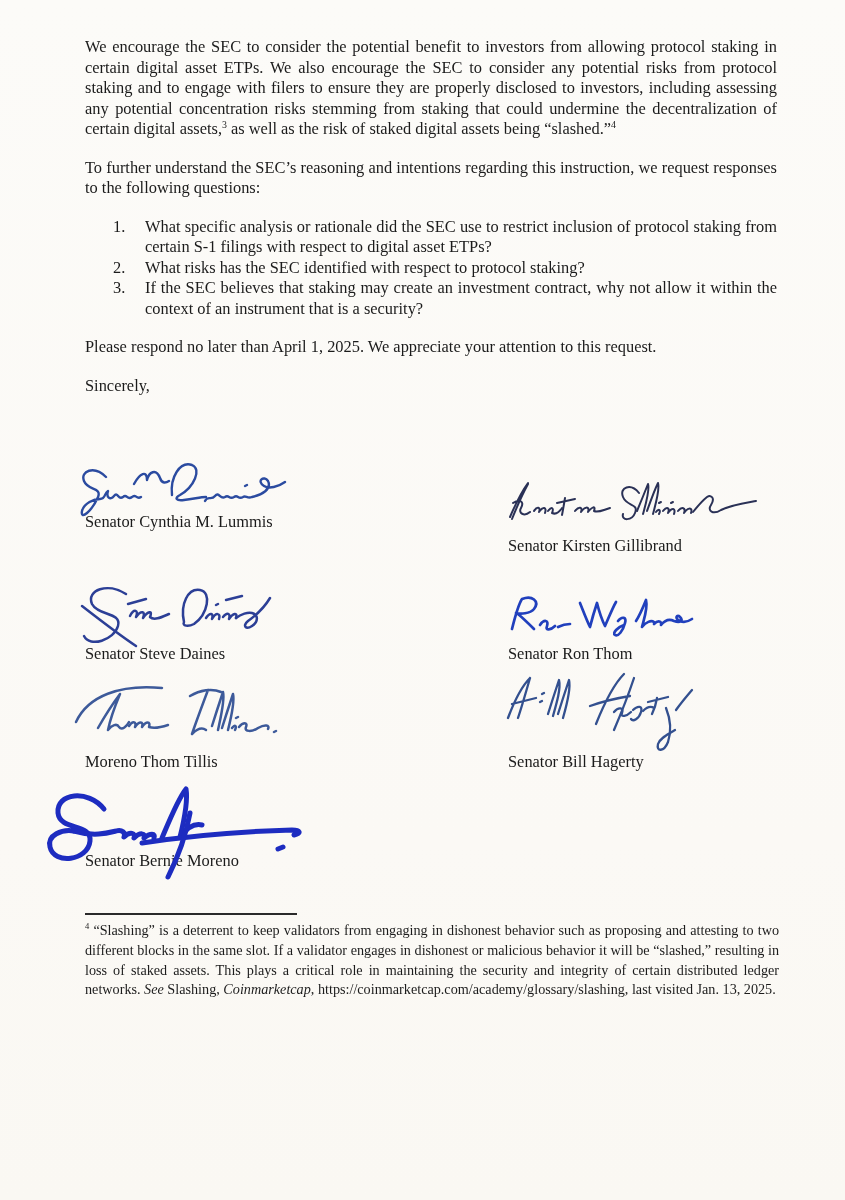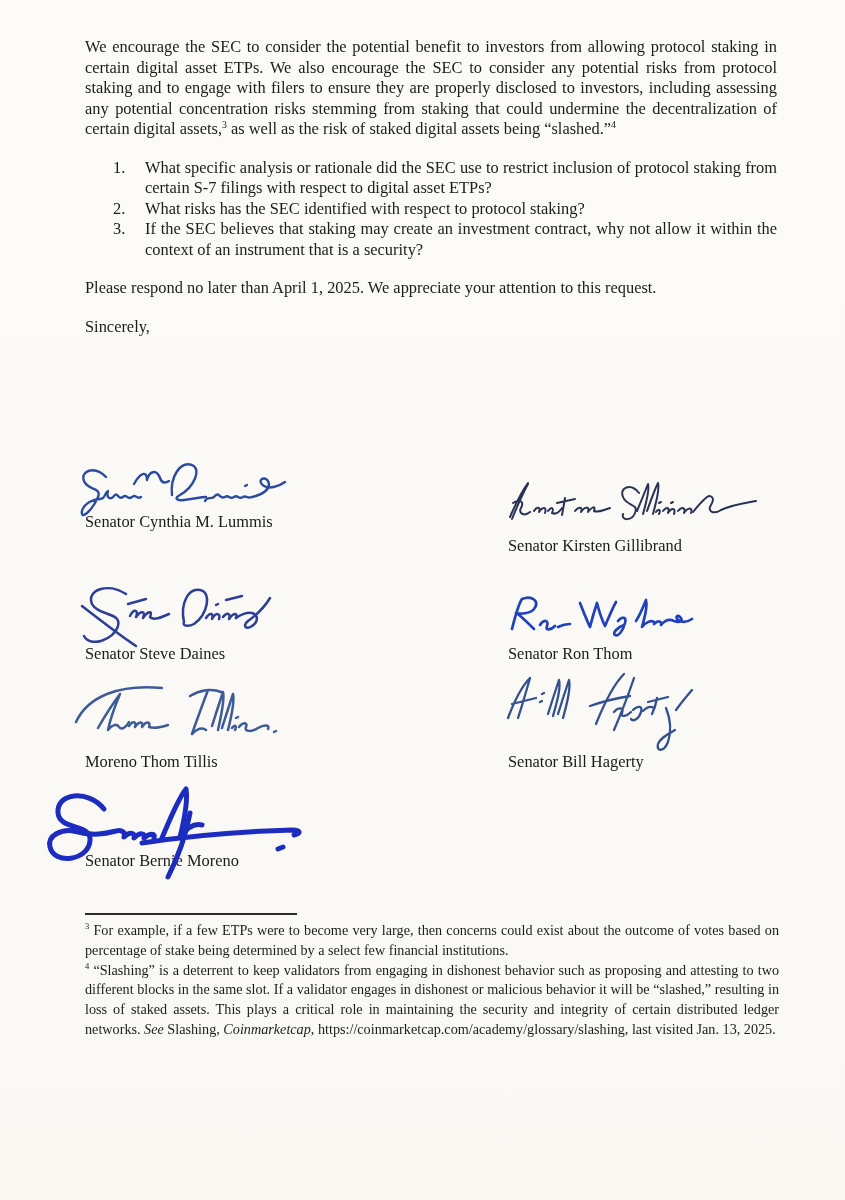--- a/index.html
+++ b/index.html
@@ -41,25 +41,26 @@
   .it{font-style:italic;}
 </style>
 </head>
 <body>
 
 <div class="page">
 
   <div class="content">
     <p><span>We encourage the SEC to consider the potential benefit to investors from allowing protocol staking in certain digital asset ETPs. We also encourage the SEC to consider any potential risks from protocol staking and to engage with filers to ensure they are properly disclosed to investors, including assessing any potential concentration risks stemming from staking that could undermine the decentralization of certain digital assets,</span><sup>3</sup><span> as well as the risk of staked digital assets being “slashed.”</span><sup>4</sup></p>
 
+    <p>To further understand the SEC’s reasoning and intentions regarding this instruction, we request responses to the following questions:</p>
 
     <div class="qlist">
       <div class="qitem">
         <span class="qnum">1.</span>
-        <span class="qtext">What specific analysis or rationale did the SEC use to restrict inclusion of protocol staking from certain S-7 filings with respect to digital asset ETPs?</span>
+        <span class="qtext">What specific analysis or rationale did the SEC use to restrict inclusion of protocol staking from certain S-1 filings with respect to digital asset ETPs?</span>
       </div>
       <div class="qitem">
         <span class="qnum">2.</span>
         <span class="qtext">What risks has the SEC identified with respect to protocol staking?</span>
       </div>
       <div class="qitem">
         <span class="qnum">3.</span>
         <span class="qtext">If the SEC believes that staking may create an investment contract, why not allow it within the context of an instrument that is a security?</span>
       </div>
     </div>
@@ -155,17 +156,16 @@
       <path d="M30,46 C50,52 64,48 72,46 C78,44 82,48 80,52 C86,46 92,48 90,53 C96,47 102,48 100,53 C106,48 112,48 110,53"></path>
       <path d="M118,53 C126,34 134,14 142,4 C144,16 140,36 136,52 C142,44 150,38 158,40"></path>
       <path d="M98,58 C150,50 210,46 248,45 C256,45 258,48 250,50"></path>
       <path d="M146,28 C142,50 134,72 124,92"></path>
       <path d="M234,64 l5,-2"></path>
     </g>
   </svg>
 
   <div class="fn-rule"></div>
   <div class="footnotes">
-    <p class="fn"><sup>3</sup><span> For example, if a few ETPs were to become very large, then concerns could exist about the outcome of votes based on percentage of stake being determined by a select few financial institutions.</span></p>
     <p class="fn"><sup>4</sup><span> “Slashing” is a deterrent to keep validators from engaging in dishonest behavior such as proposing and attesting to two different blocks in the same slot. If a validator engages in dishonest or malicious behavior it will be “slashed,” resulting in loss of staked assets. This plays a critical role in maintaining the security and integrity of certain distributed ledger networks. </span><span class="it">See</span><span> Slashing, </span><span class="it">Coinmarketcap</span><span>, https://coinmarketcap.com/academy/glossary/slashing, last visited Jan. 13, 2025.</span></p>
   </div>
 
 </div>
 
 </body></html>

